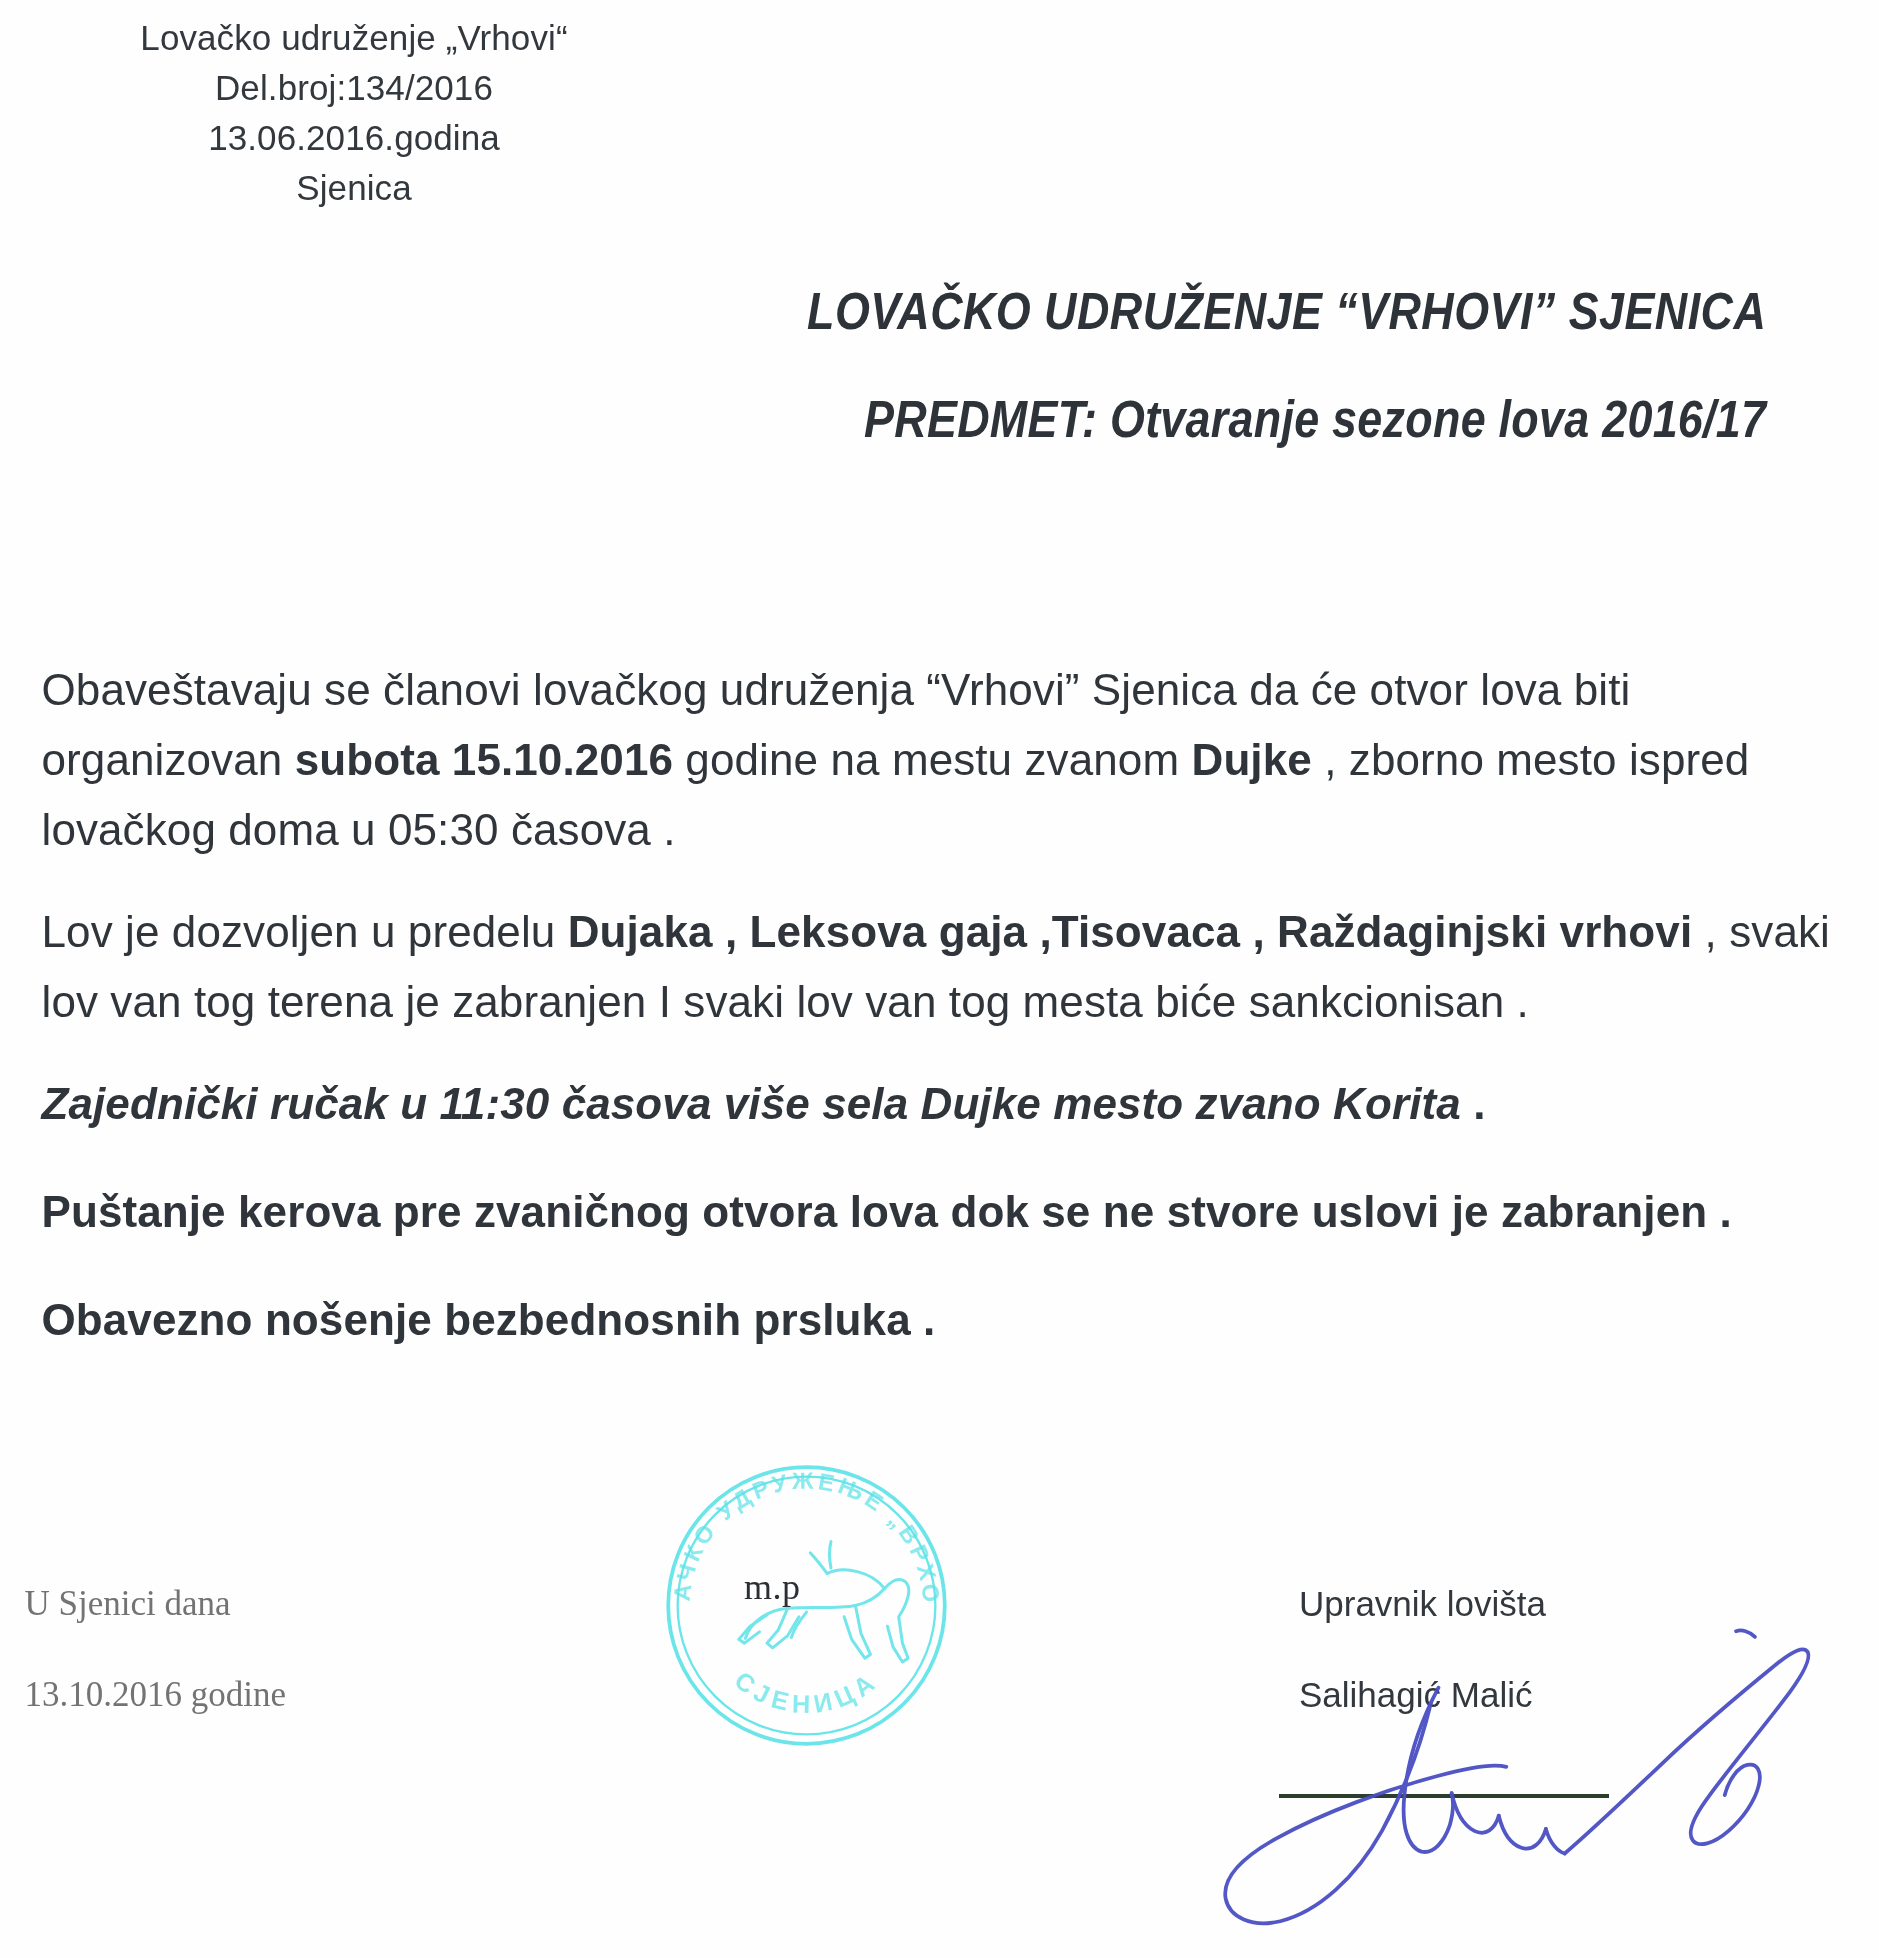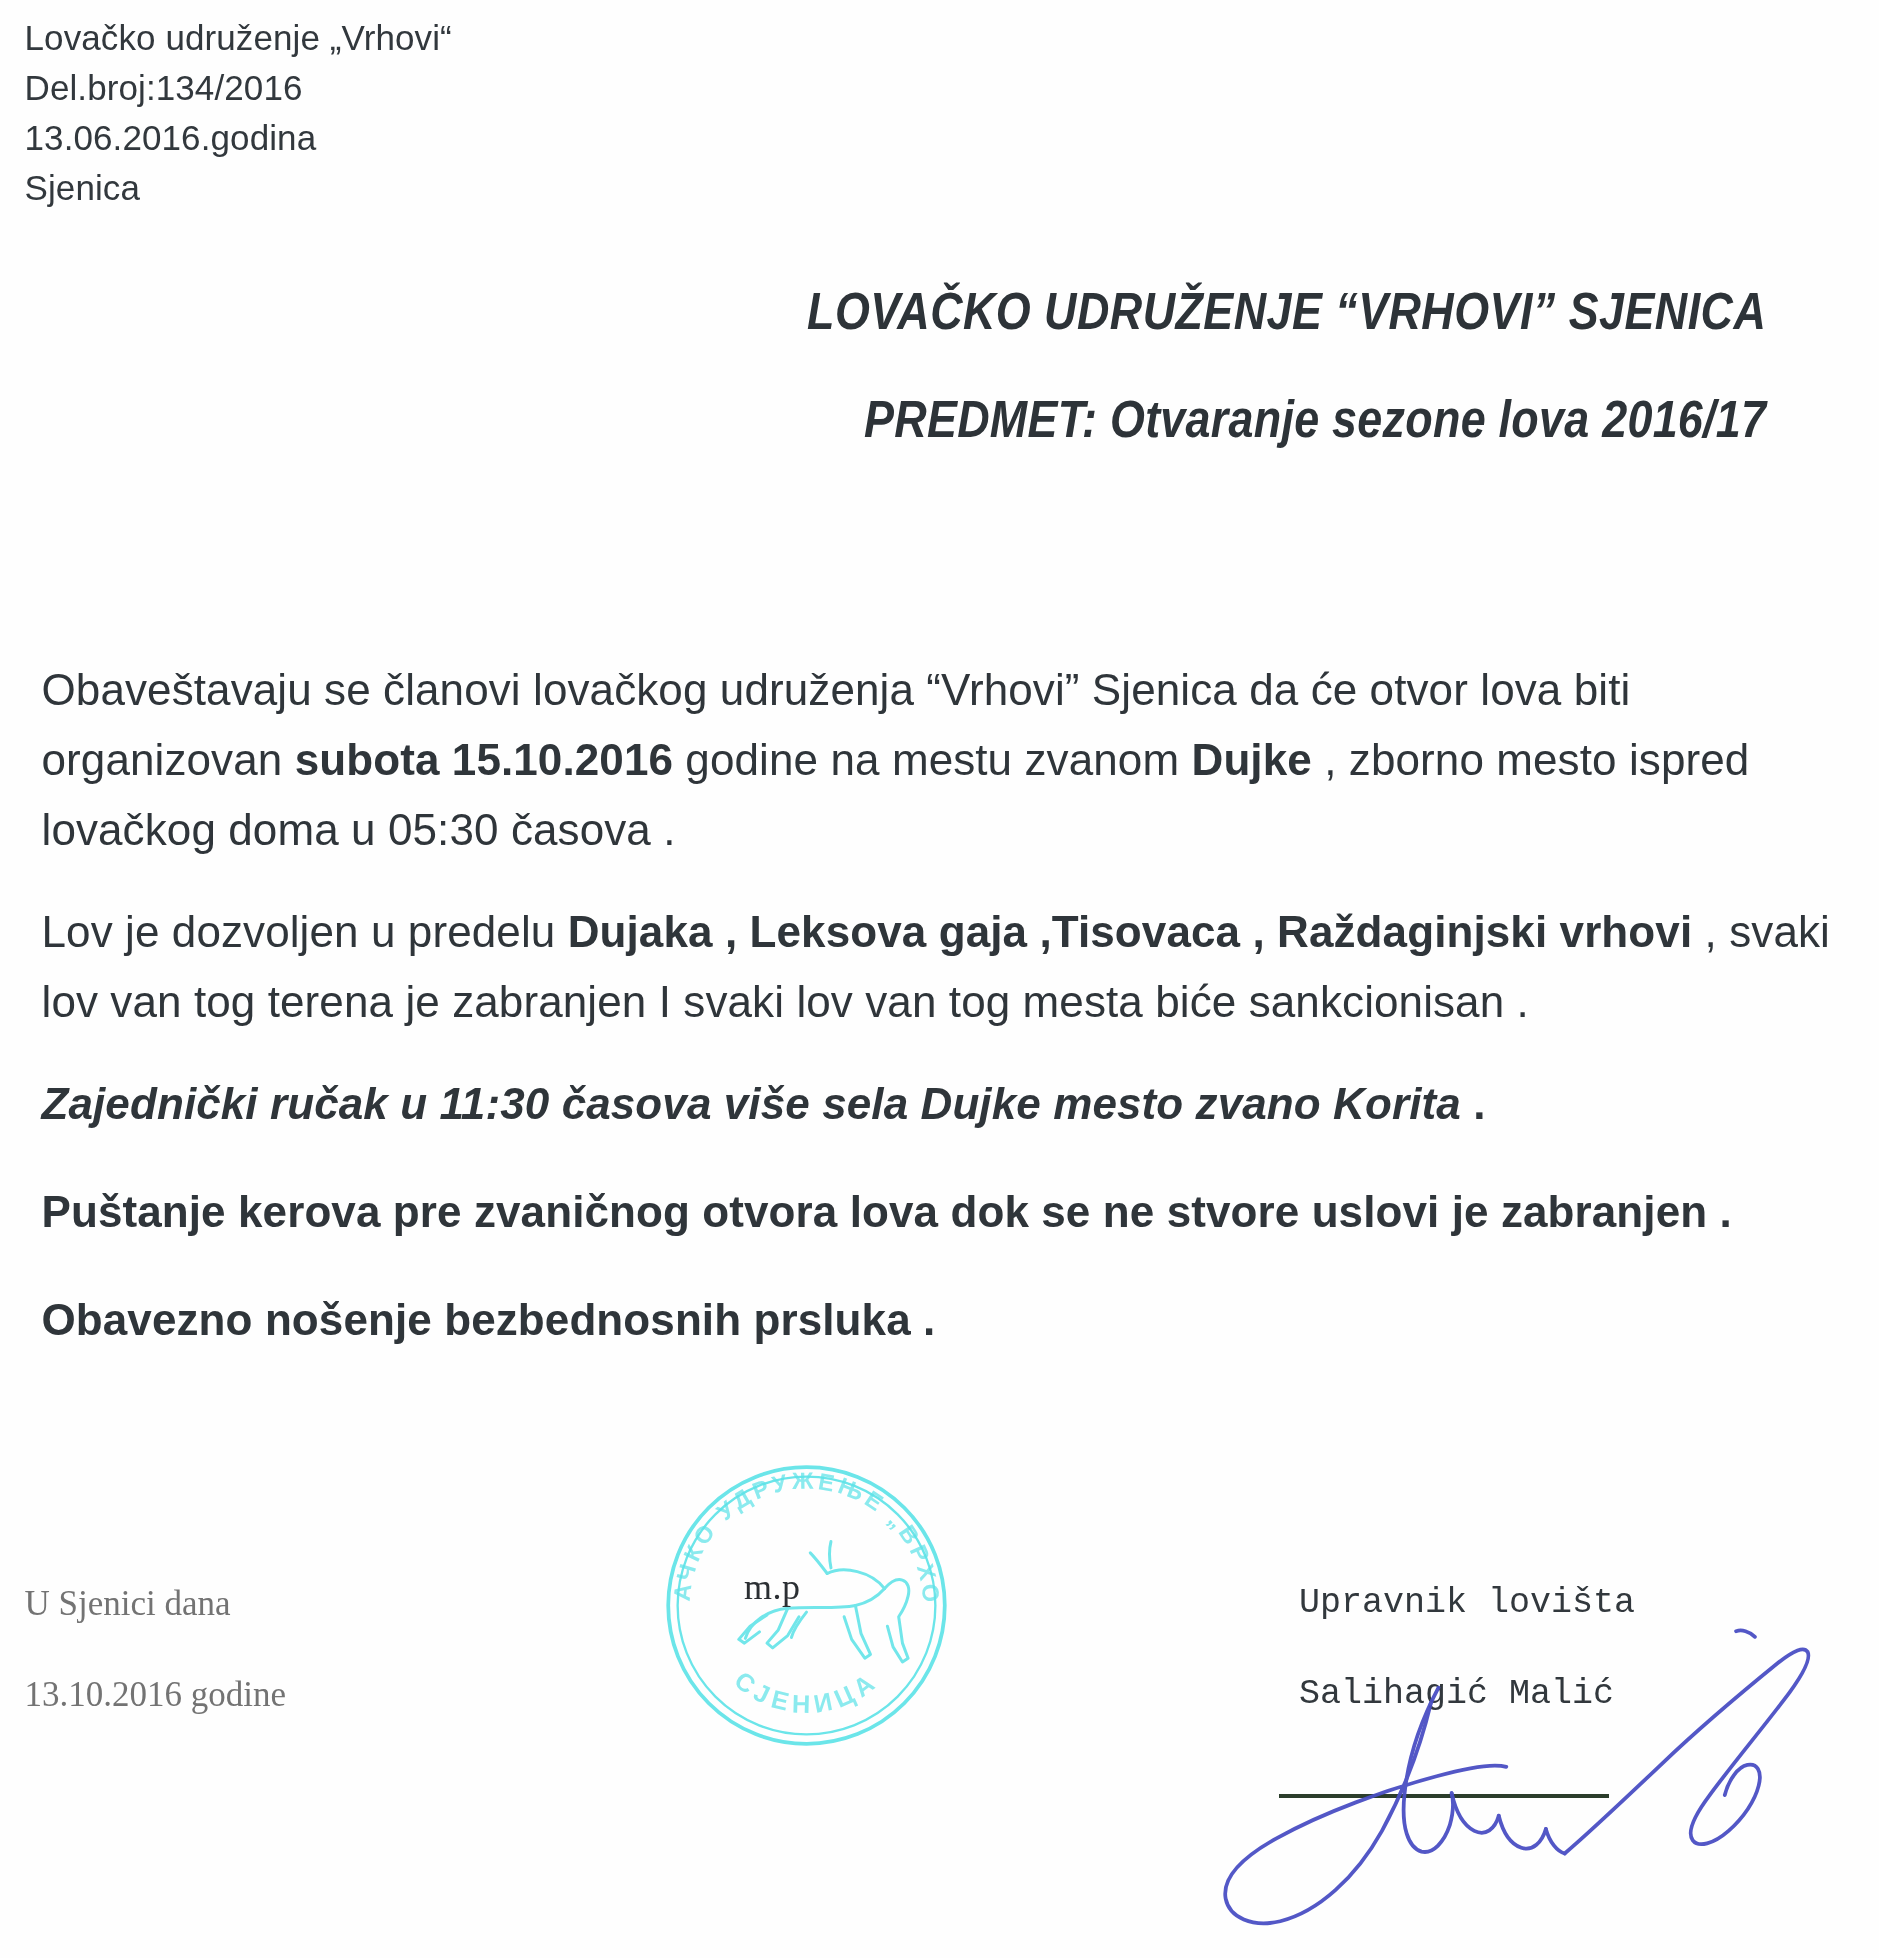--- a/index.html
+++ b/index.html
@@ -18,20 +18,21 @@
     overflow: hidden;
     color: #2b2f33;
   }
 
   
   .letterhead {
     position: absolute;
     left: 24.5px;
     top: 13px;
     width: 659px;
+    text-align: center;
   }
   .letterhead div {
     font-family: "Liberation Sans", sans-serif;
     font-size: 35px;
     line-height: 50px;
     color: #32383d;
     letter-spacing: 0.1px;
     white-space: nowrap;
   }
 
@@ -101,21 +102,21 @@
     color: #737373;
     white-space: nowrap;
   }
   .footer-right {
     position: absolute;
     left: 1299px;
     top: 1558px;
     text-align: left;
   }
   .footer-right div {
-    font-family: Liberation Mono, monospace;
+    font-family: Liberation Sans, sans-serif;
     font-size: 35px;
     line-height: 91px;
     color: #32383d;
     white-space: nowrap;
   }
   .sign-line {
     position: absolute;
     left: 1279px;
     top: 1794px;
     width: 330px;

